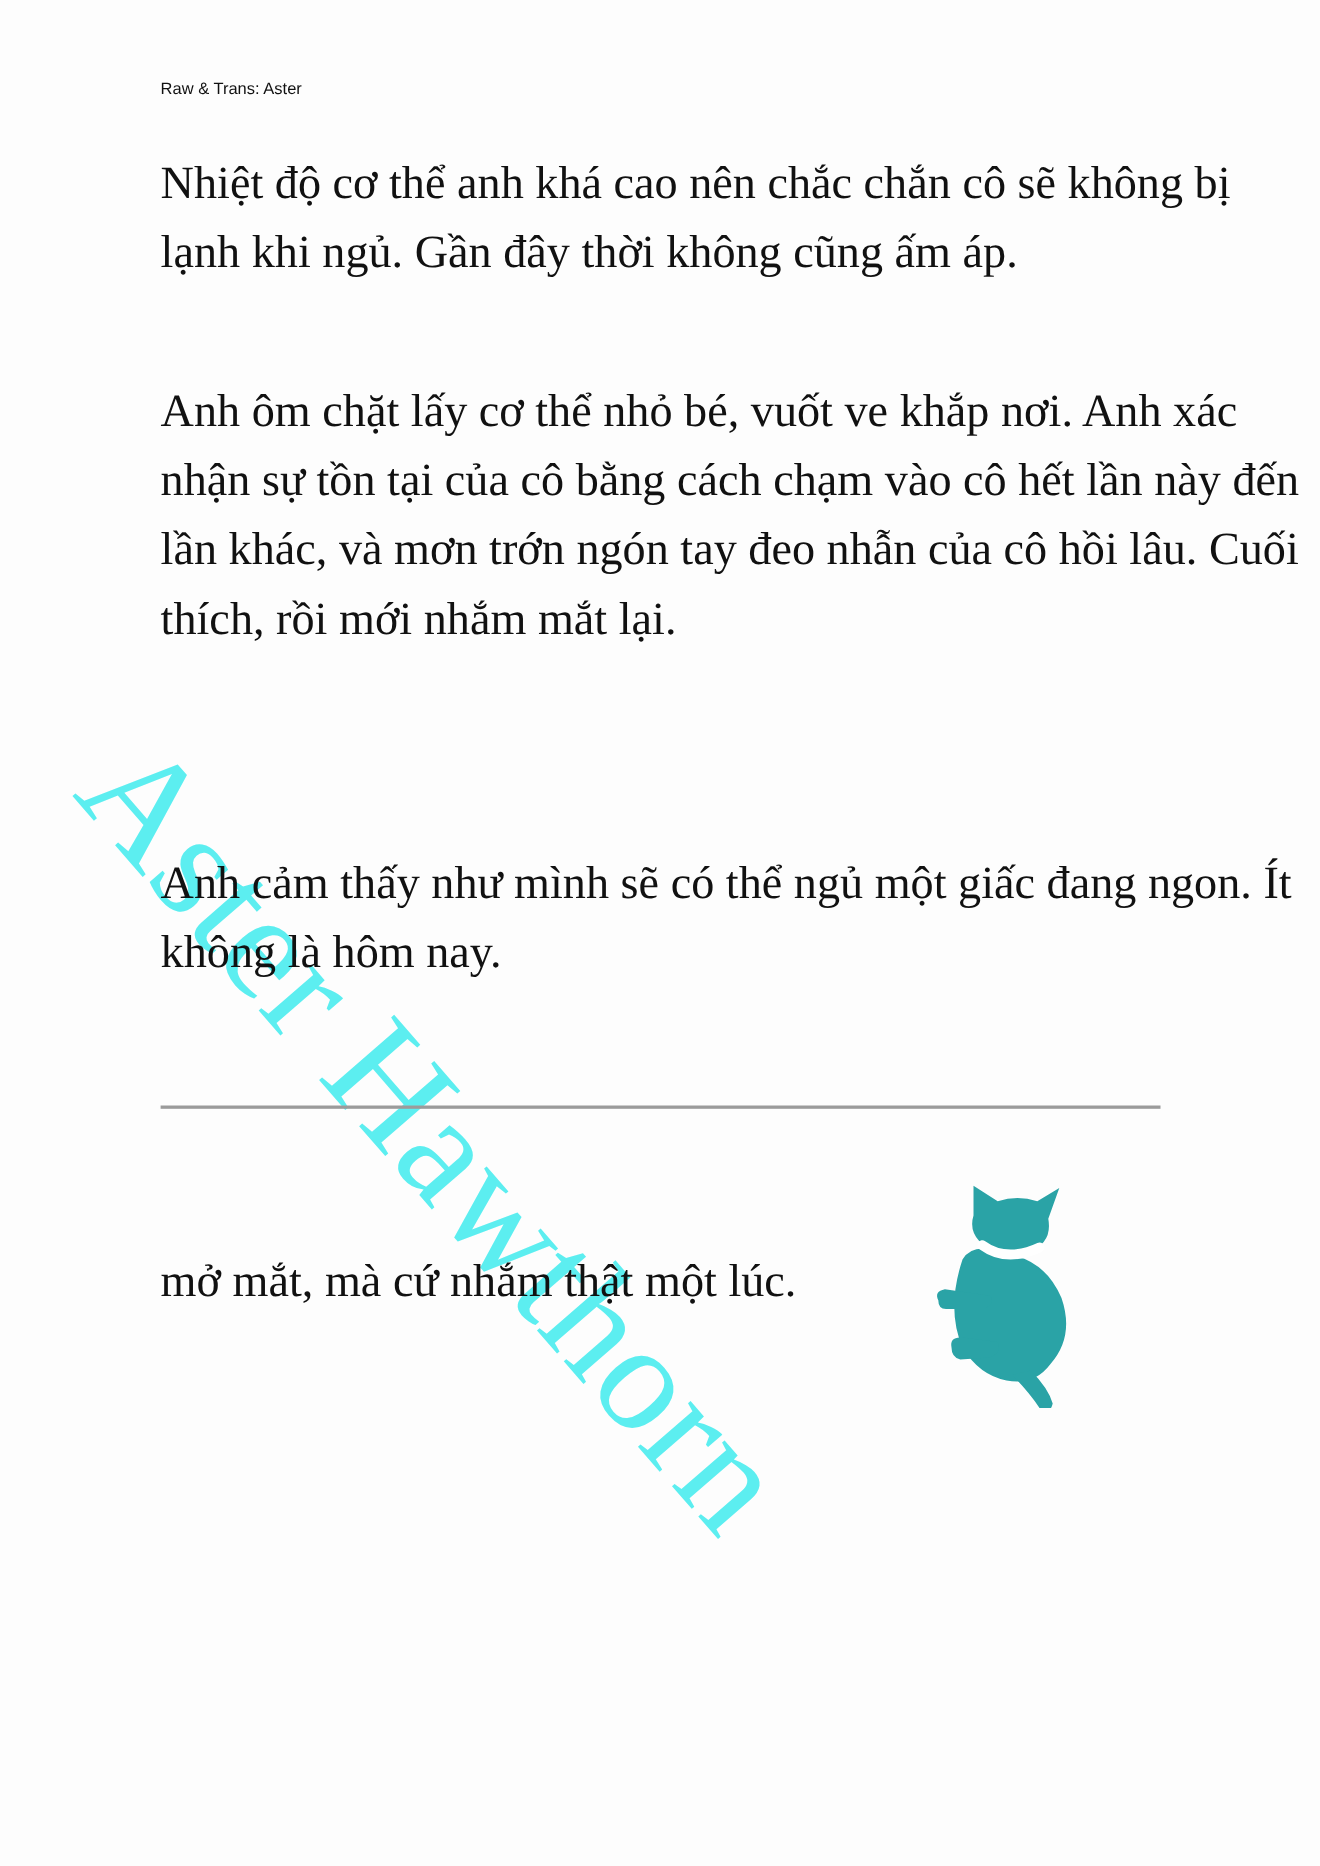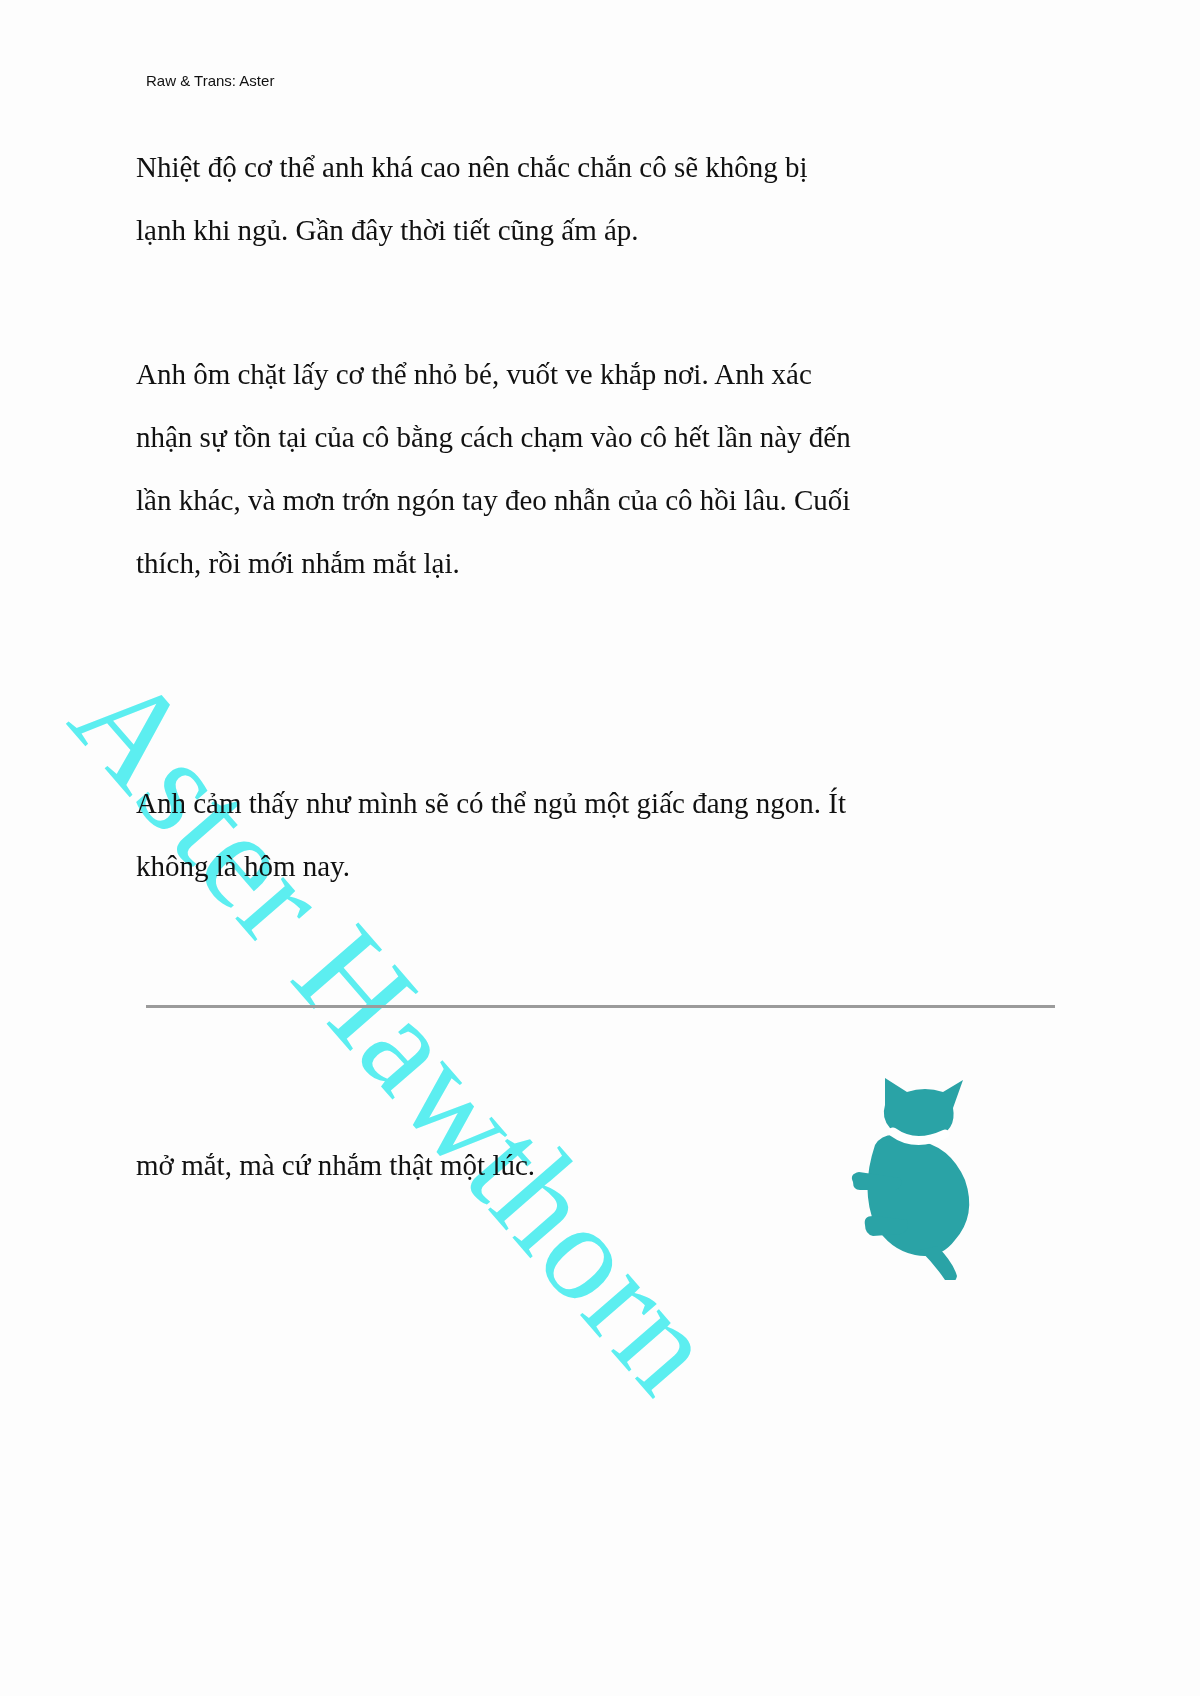--- a/index.html
+++ b/index.html
@@ -24,24 +24,24 @@
       position: absolute;
       left: 146px;
       top: 72px;
       font-family: "Liberation Sans", sans-serif;
       font-size: 15px;
       color: #111;
       z-index: 3;
     }
     .para {
       position: absolute;
-      left: 136px;
+      left: 146px;
       width: 920px;
       font-family: "Liberation Serif", serif;
-      font-size: 29px;
+      font-size: 42px;
       line-height: 63px;
       color: #111;
       margin: 0;
       z-index: 3;
     }
     .line { display: block; white-space: nowrap; }
     .divider {
       position: absolute;
       left: 146px;
       top: 1005px;
@@ -75,21 +75,21 @@
   </style>
 </head>
 <body>
 
 <div class="page">
 
   <div class="credit">Raw &amp; Trans: Aster</div>
 
   <p class="para" style="top:136px;">
     <span class="line">Nhiệt độ cơ thể anh khá cao nên chắc chắn cô sẽ không bị</span>
-    <span class="line">lạnh khi ngủ. Gần đây thời tiết cũng ấm áp.</span>
+    <span class="line">lạnh khi ngủ. Gần đây thời không cũng ấm áp.</span>
   </p>
 
   <p class="para" style="top:343px;">
     <span class="line">Anh ôm chặt lấy cơ thể nhỏ bé, vuốt ve khắp nơi. Anh xác</span>
     <span class="line">nhận sự tồn tại của cô bằng cách chạm vào cô hết lần này đến</span>
     <span class="line">lần khác, và mơn trớn ngón tay đeo nhẫn của cô hồi lâu. Cuối</span>
     <span class="line">thích, rồi mới nhắm mắt lại.</span>
   </p>
 
   <p class="para" style="top:772px;">

